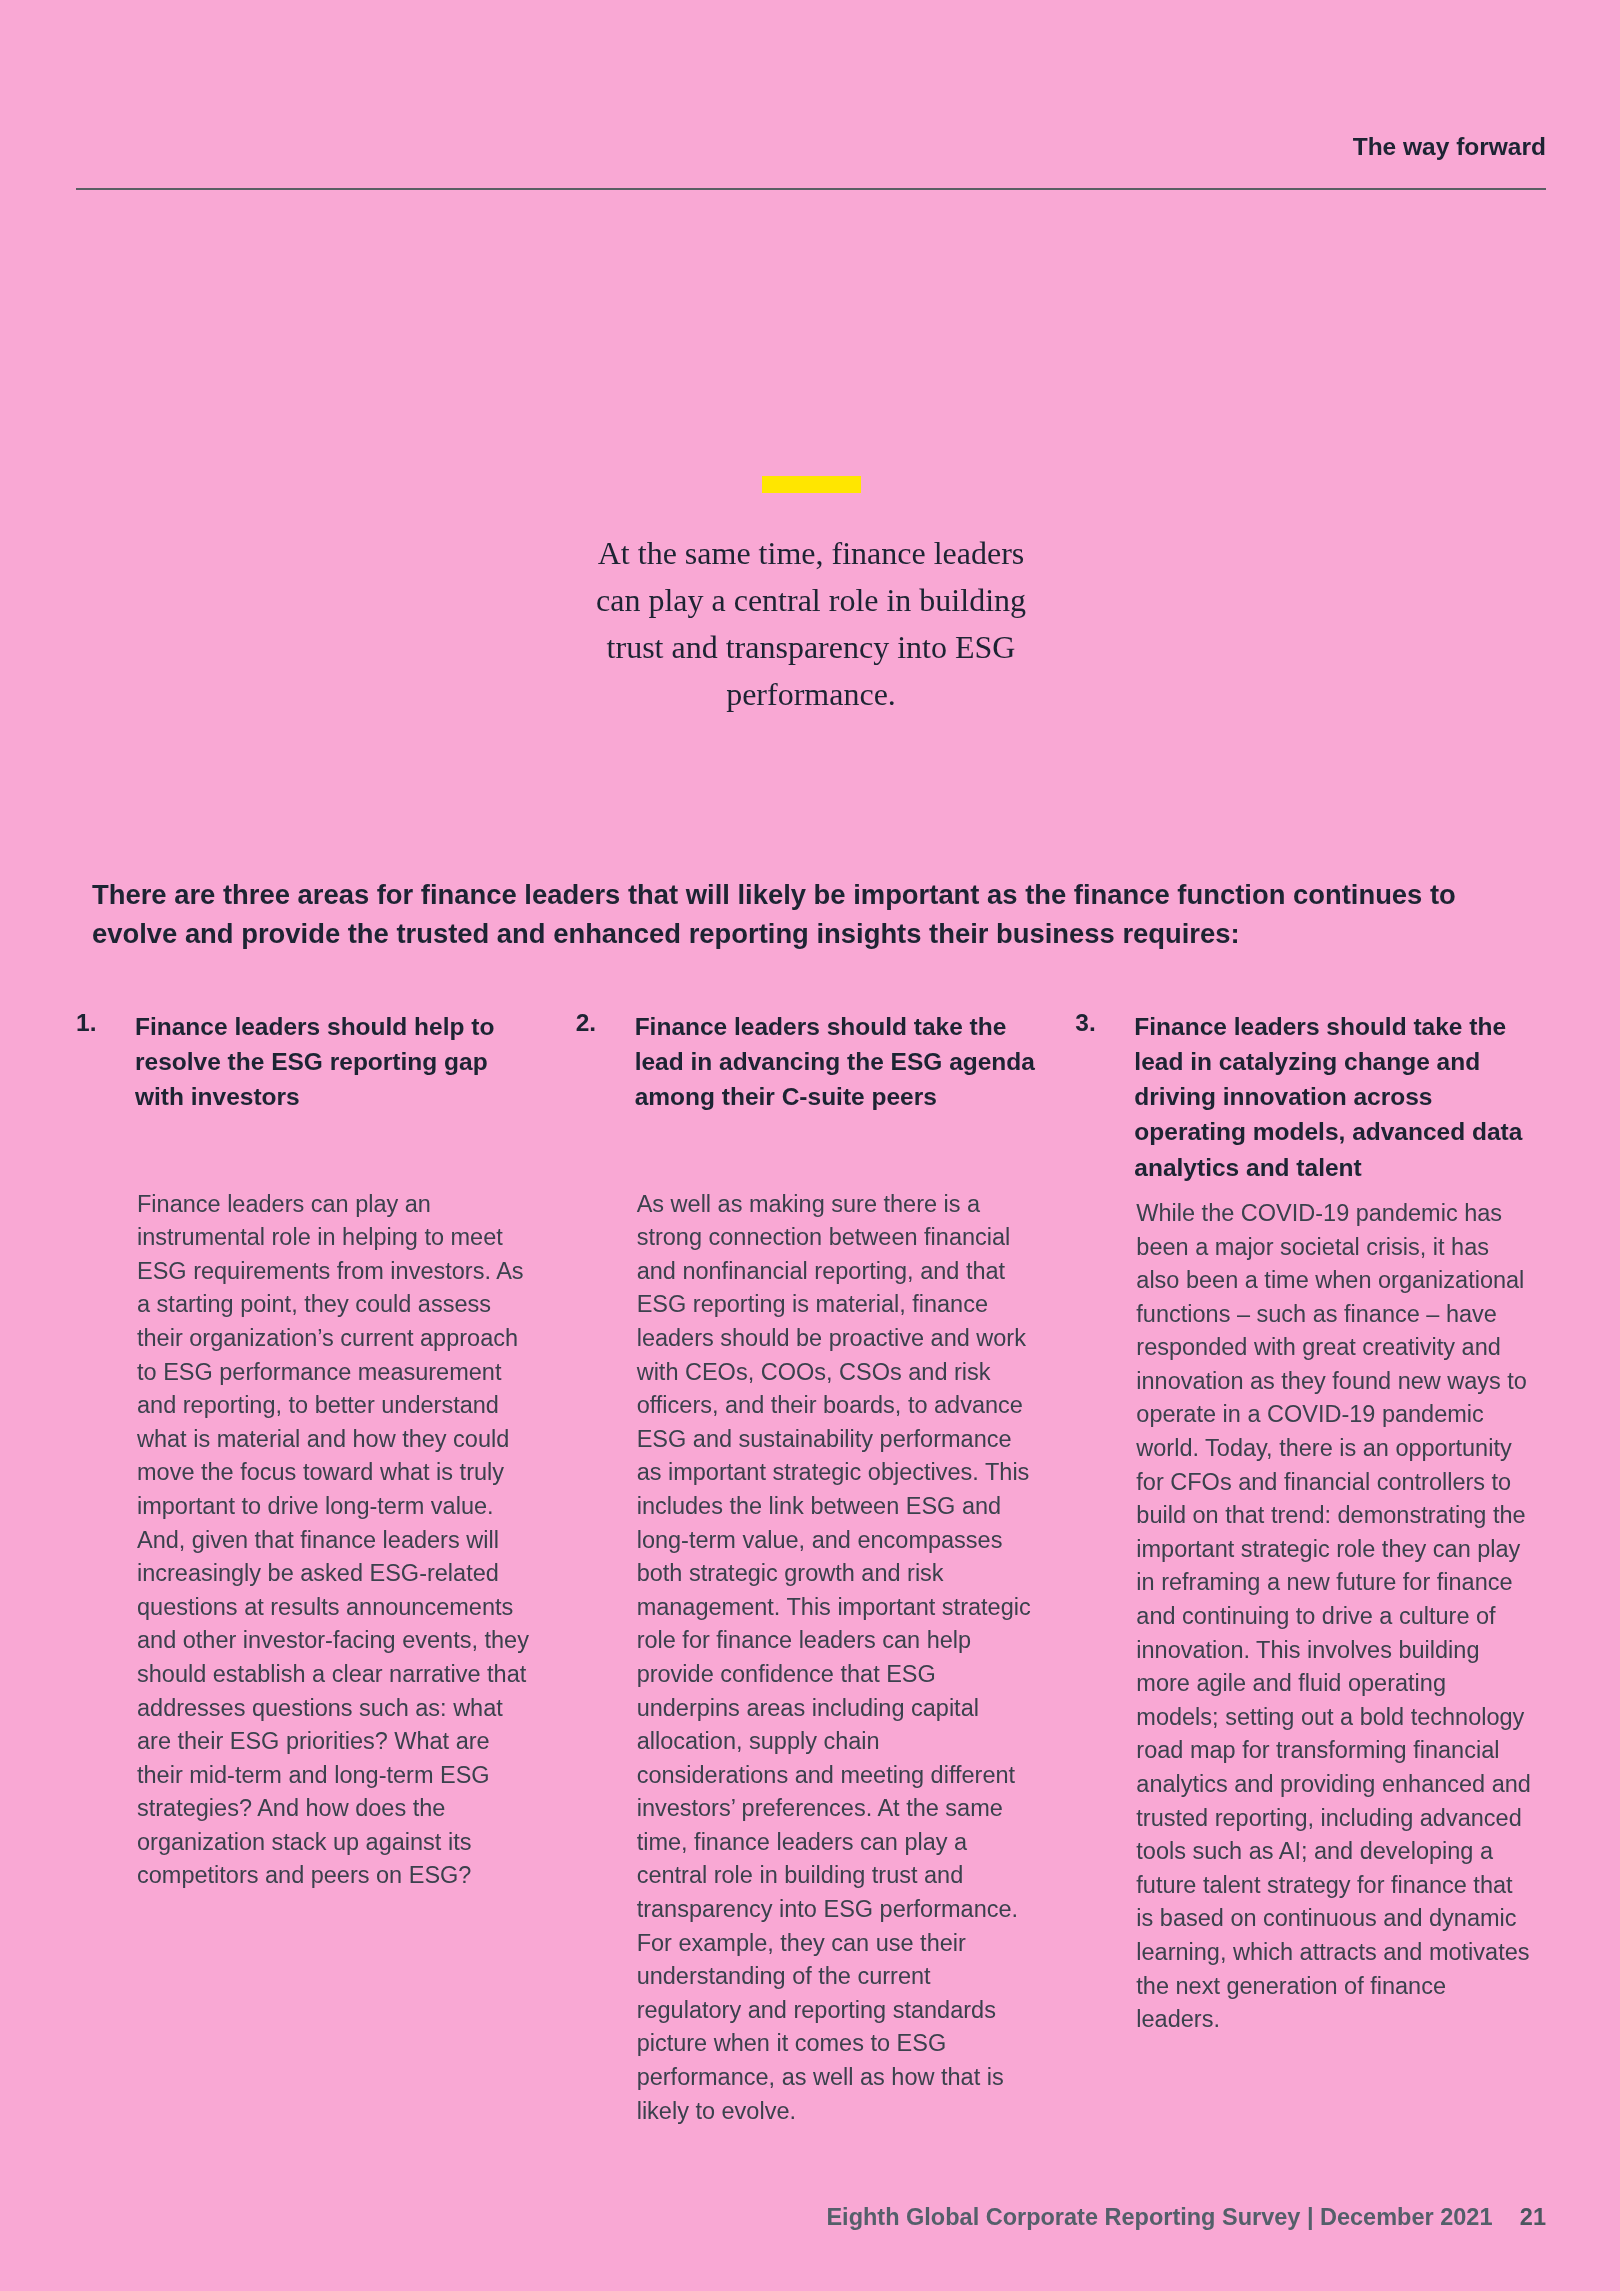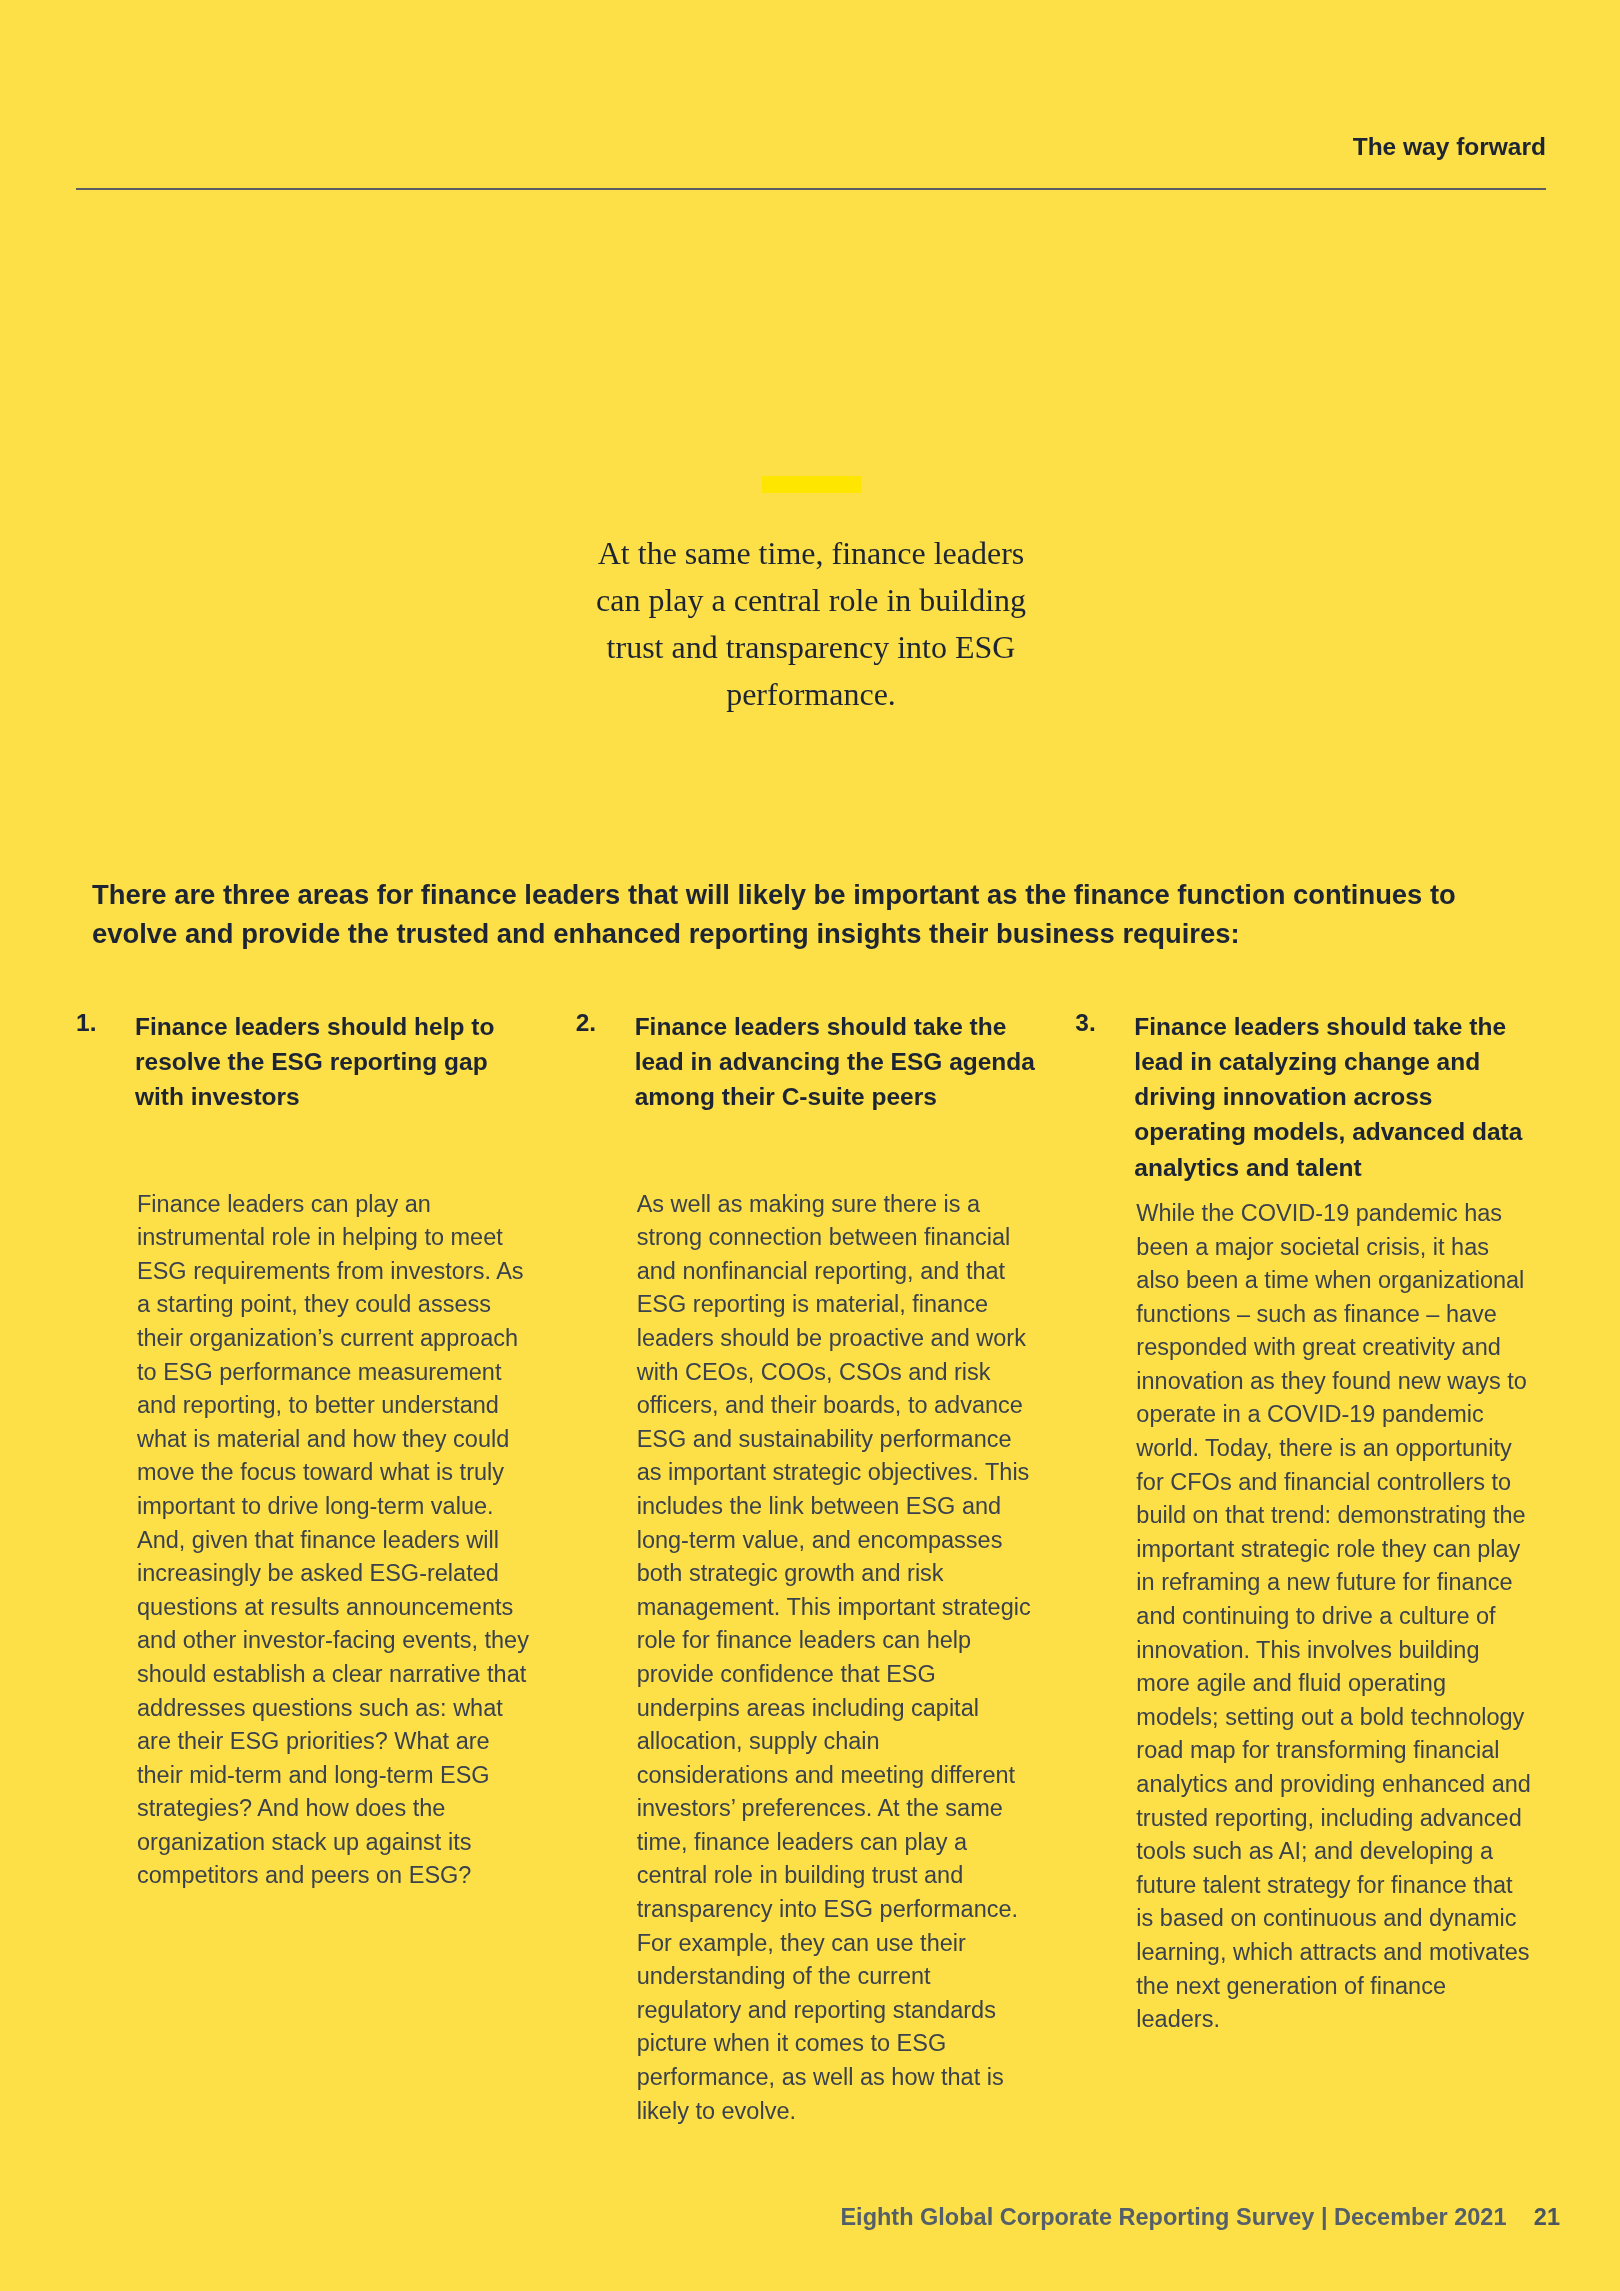--- a/index.html
+++ b/index.html
@@ -1,19 +1,19 @@
 <!DOCTYPE html>
 <html><head>
 <meta charset="utf-8">
 <style>
   html,body { margin:0; padding:0; background:#ffffff; }
   .page {
     position:relative;
     width:1620px; height:2292px;
-    background:#fde047;
+    background:#f9a8d4;
     box-sizing:border-box;
     padding:0 74px 0 76px;
     font-family:"Liberation Sans", sans-serif;
     overflow:hidden;
   }
   .running-header {
     padding-top:133px;
     text-align:right;
     font-size:24.5px;
     font-weight:bold;
@@ -73,21 +73,21 @@
   }
   .col-body {
     margin:12px;
     padding-left:49px;
     font-size:23.5px;
     line-height:1.43;
     color:#3b414d;
   }
   .page-footer {
     position:absolute;
-    right:60px; bottom:61px;
+    right:74px; bottom:61px;
     display:flex;
     align-items:baseline;
     gap:27.4px;
     font-size:23.5px;
     font-weight:bold;
     color:#545f6a;
   }
   .page-footer .page-number { color:#4c565f; }
 </style>
 </head>

